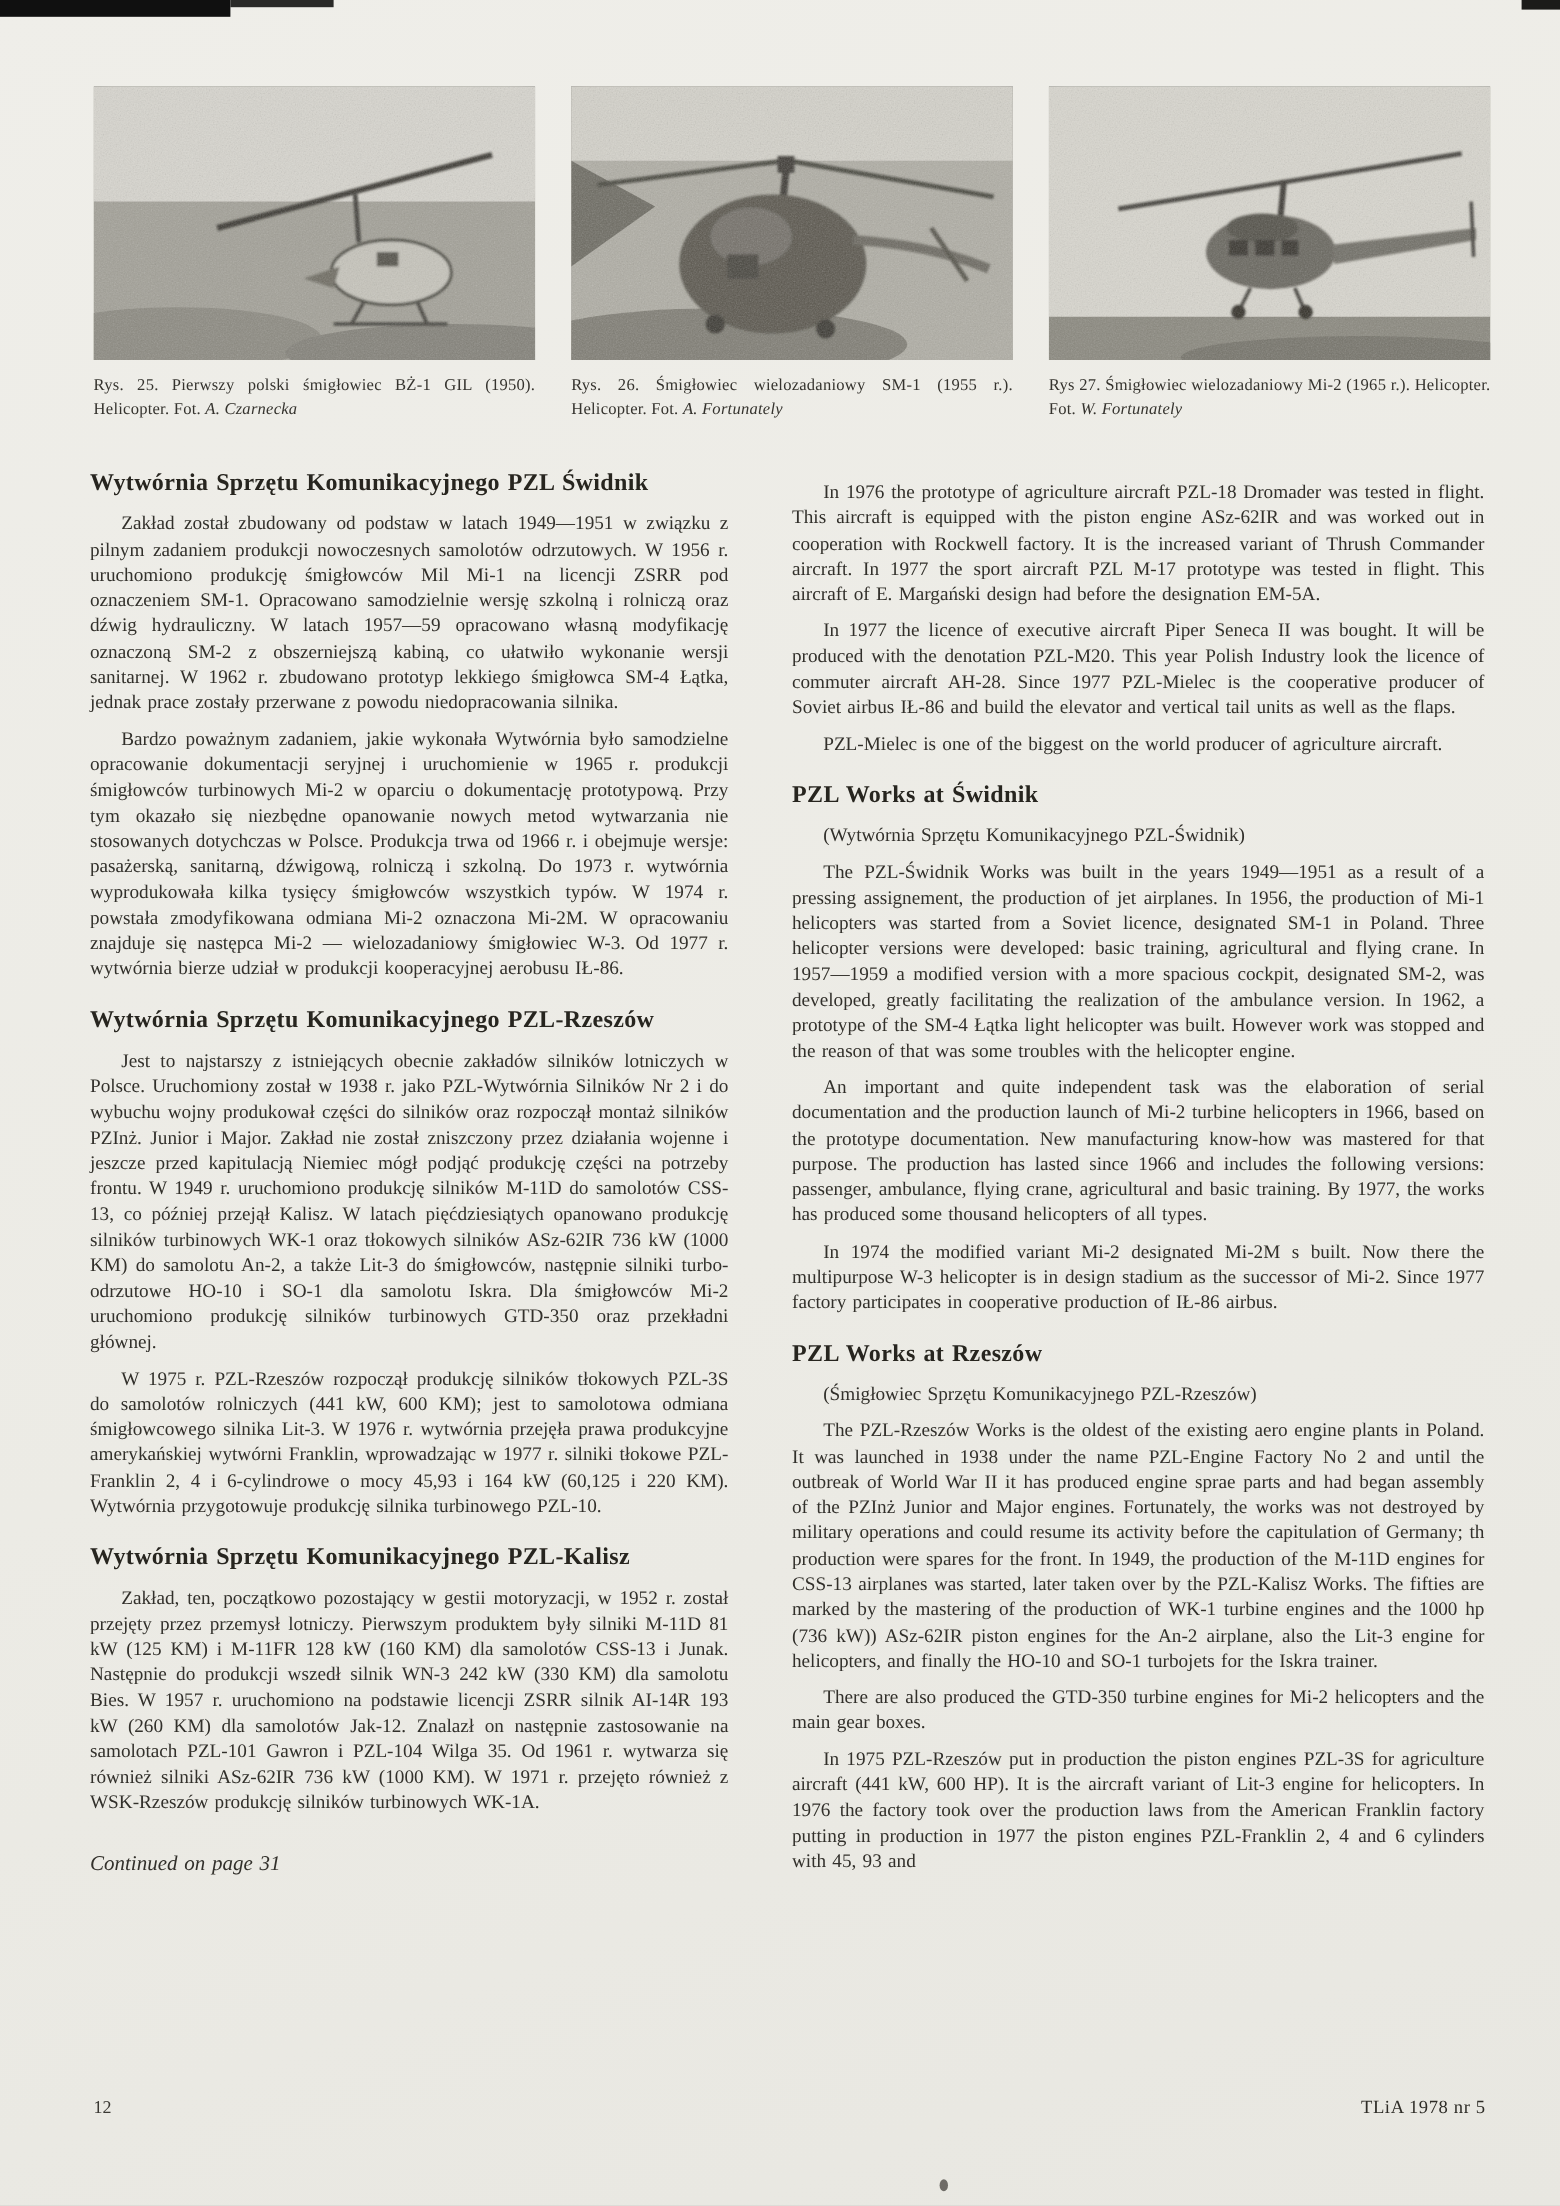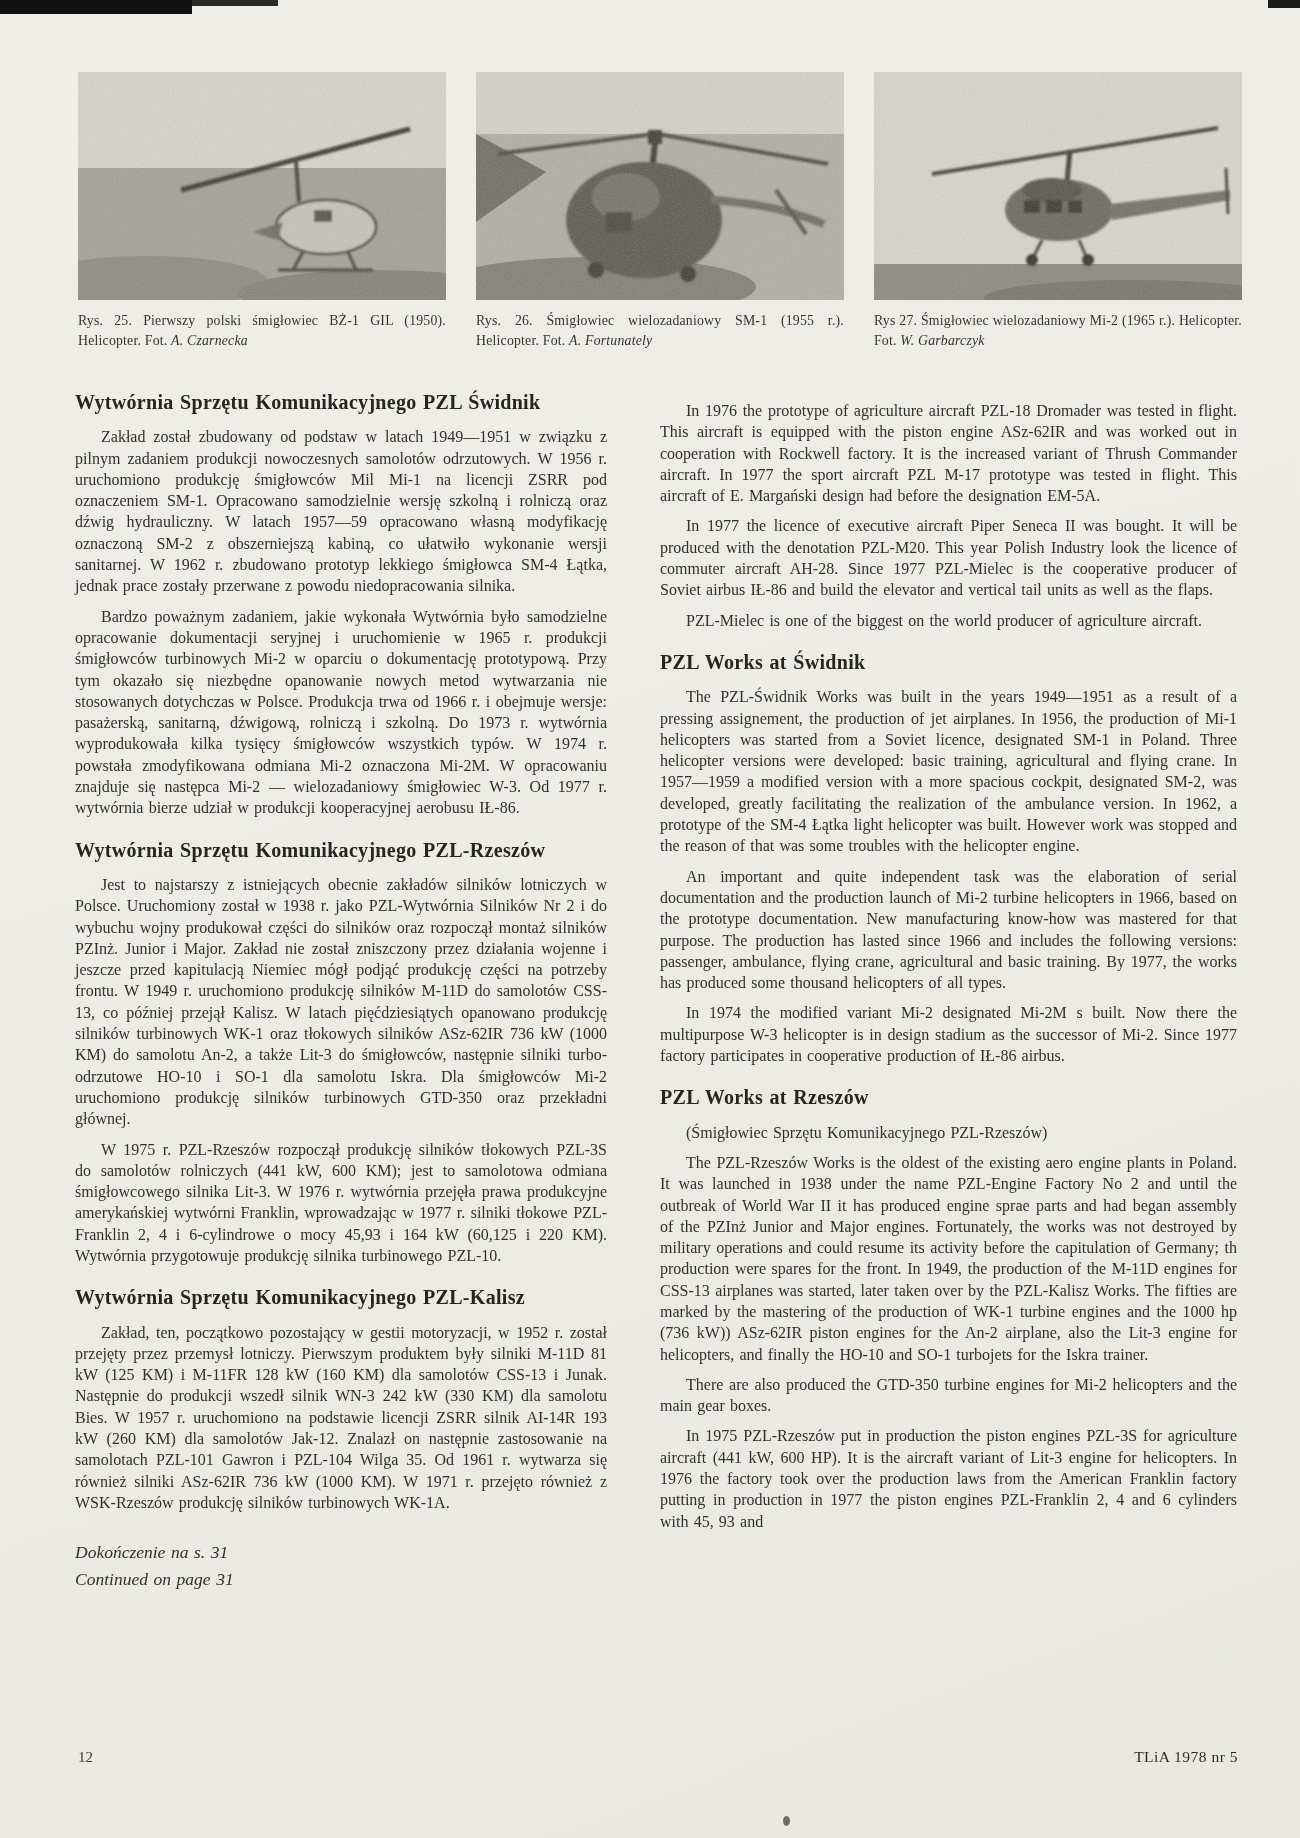--- a/index.html
+++ b/index.html
@@ -166,45 +166,45 @@
             <line x1="168" y1="168" x2="160" y2="184" stroke="#45433d" stroke-width="3"></line>
             <line x1="205" y1="168" x2="212" y2="184" stroke="#45433d" stroke-width="3"></line>
             <circle cx="158" cy="188" r="6" fill="#34322c"></circle>
             <circle cx="214" cy="188" r="6" fill="#34322c"></circle>
           </g>
           <rect width="368" height="228" filter="url(#grain3)" opacity="0.28"></rect>
         </svg>
       </div>
       <div class="caption">
         <span>Rys 27. Śmigłowiec wielozadaniowy Mi-2 (1965 r.). Helicopter. Fot.</span>
-        <span class="credit">W. Garbarczyk</span>
+        <span class="credit">W. Fortunately</span>
       </div>
     </div>
   </div>
 
   <div class="col col-left">
     <h3 class="sec">Wytwórnia Sprzętu Komunikacyjnego PZL Świdnik</h3>
     <p>Zakład został zbudowany od podstaw w latach 1949—1951 w związku z pilnym zadaniem produkcji nowoczesnych samolotów odrzutowych. W 1956 r. uruchomiono produkcję śmigłowców Mil Mi-1 na licencji ZSRR pod oznaczeniem SM-1. Opracowano samodzielnie wersję szkolną i rolniczą oraz dźwig hydrauliczny. W latach 1957—59 opracowano własną modyfikację oznaczoną SM-2 z obszerniejszą kabiną, co ułatwiło wykonanie wersji sanitarnej. W 1962 r. zbudowano prototyp lekkiego śmigłowca SM-4 Łątka, jednak prace zostały przerwane z powodu niedopracowania silnika.</p>
     <p>Bardzo poważnym zadaniem, jakie wykonała Wytwórnia było samodzielne opracowanie dokumentacji seryjnej i uruchomienie w 1965 r. produkcji śmigłowców turbinowych Mi-2 w oparciu o dokumentację prototypową. Przy tym okazało się niezbędne opanowanie nowych metod wytwarzania nie stosowanych dotychczas w Polsce. Produkcja trwa od 1966 r. i obejmuje wersje: pasażerską, sanitarną, dźwigową, rolniczą i szkolną. Do 1973 r. wytwórnia wyprodukowała kilka tysięcy śmigłowców wszystkich typów. W 1974 r. powstała zmodyfikowana odmiana Mi-2 oznaczona Mi-2M. W opracowaniu znajduje się następca Mi-2 — wielozadaniowy śmigłowiec W-3. Od 1977 r. wytwórnia bierze udział w produkcji kooperacyjnej aerobusu IŁ-86.</p>
     <h3 class="sec">Wytwórnia Sprzętu Komunikacyjnego PZL-Rzeszów</h3>
     <p>Jest to najstarszy z istniejących obecnie zakładów silników lotniczych w Polsce. Uruchomiony został w 1938 r. jako PZL-Wytwórnia Silników Nr 2 i do wybuchu wojny produkował części do silników oraz rozpoczął montaż silników PZInż. Junior i Major. Zakład nie został zniszczony przez działania wojenne i jeszcze przed kapitulacją Niemiec mógł podjąć produkcję części na potrzeby frontu. W 1949 r. uruchomiono produkcję silników M-11D do samolotów CSS-13, co później przejął Kalisz. W latach pięćdziesiątych opanowano produkcję silników turbinowych WK-1 oraz tłokowych silników ASz-62IR 736 kW (1000 KM) do samolotu An-2, a także Lit-3 do śmigłowców, następnie silniki turbo-odrzutowe HO-10 i SO-1 dla samolotu Iskra. Dla śmigłowców Mi-2 uruchomiono produkcję silników turbinowych GTD-350 oraz przekładni głównej.</p>
     <p>W 1975 r. PZL-Rzeszów rozpoczął produkcję silników tłokowych PZL-3S do samolotów rolniczych (441 kW, 600 KM); jest to samolotowa odmiana śmigłowcowego silnika Lit-3. W 1976 r. wytwórnia przejęła prawa produkcyjne amerykańskiej wytwórni Franklin, wprowadzając w 1977 r. silniki tłokowe PZL-Franklin 2, 4 i 6-cylindrowe o mocy 45,93 i 164 kW (60,125 i 220 KM). Wytwórnia przygotowuje produkcję silnika turbinowego PZL-10.</p>
     <h3 class="sec">Wytwórnia Sprzętu Komunikacyjnego PZL-Kalisz</h3>
     <p>Zakład, ten, początkowo pozostający w gestii motoryzacji, w 1952 r. został przejęty przez przemysł lotniczy. Pierwszym produktem były silniki M-11D 81 kW (125 KM) i M-11FR 128 kW (160 KM) dla samolotów CSS-13 i Junak. Następnie do produkcji wszedł silnik WN-3 242 kW (330 KM) dla samolotu Bies. W 1957 r. uruchomiono na podstawie licencji ZSRR silnik AI-14R 193 kW (260 KM) dla samolotów Jak-12. Znalazł on następnie zastosowanie na samolotach PZL-101 Gawron i PZL-104 Wilga 35. Od 1961 r. wytwarza się również silniki ASz-62IR 736 kW (1000 KM). W 1971 r. przejęto również z WSK-Rzeszów produkcję silników turbinowych WK-1A.</p>
     <div class="continued">
-      <div>Dokończenie na s. 31</div>
       <div>Continued on page 31</div>
     </div>
   </div>
 
   <div class="col col-right">
     <p>In 1976 the prototype of agriculture aircraft PZL-18 Dromader was tested in flight. This aircraft is equipped with the piston engine ASz-62IR and was worked out in cooperation with Rockwell factory. It is the increased variant of Thrush Commander aircraft. In 1977 the sport aircraft PZL M-17 prototype was tested in flight. This aircraft of E. Margański design had before the designation EM-5A.</p>
     <p>In 1977 the licence of executive aircraft Piper Seneca II was bought. It will be produced with the denotation PZL-M20. This year Polish Industry look the licence of commuter aircraft AH-28. Since 1977 PZL-Mielec is the cooperative producer of Soviet airbus IŁ-86 and build the elevator and vertical tail units as well as the flaps.</p>
     <p>PZL-Mielec is one of the biggest on the world producer of agriculture aircraft.</p>
     <h3 class="sec">PZL Works at Świdnik</h3>
+    <p class="subhead">(Wytwórnia Sprzętu Komunikacyjnego PZL-Świdnik)</p>
     <p>The PZL-Świdnik Works was built in the years 1949—1951 as a result of a pressing assignement, the production of jet airplanes. In 1956, the production of Mi-1 helicopters was started from a Soviet licence, designated SM-1 in Poland. Three helicopter versions were developed: basic training, agricultural and flying crane. In 1957—1959 a modified version with a more spacious cockpit, designated SM-2, was developed, greatly facilitating the realization of the ambulance version. In 1962, a prototype of the SM-4 Łątka light helicopter was built. However work was stopped and the reason of that was some troubles with the helicopter engine.</p>
     <p>An important and quite independent task was the elaboration of serial documentation and the production launch of Mi-2 turbine helicopters in 1966, based on the prototype documentation. New manufacturing know-how was mastered for that purpose. The production has lasted since 1966 and includes the following versions: passenger, ambulance, flying crane, agricultural and basic training. By 1977, the works has produced some thousand helicopters of all types.</p>
     <p>In 1974 the modified variant Mi-2 designated Mi-2M s built. Now there the multipurpose W-3 helicopter is in design stadium as the successor of Mi-2. Since 1977 factory participates in cooperative production of IŁ-86 airbus.</p>
     <h3 class="sec">PZL Works at Rzeszów</h3>
     <p class="subhead">(Śmigłowiec Sprzętu Komunikacyjnego PZL-Rzeszów)</p>
     <p>The PZL-Rzeszów Works is the oldest of the existing aero engine plants in Poland. It was launched in 1938 under the name PZL-Engine Factory No 2 and until the outbreak of World War II it has produced engine sprae parts and had began assembly of the PZInż Junior and Major engines. Fortunately, the works was not destroyed by military operations and could resume its activity before the capitulation of Germany; th production were spares for the front. In 1949, the production of the M-11D engines for CSS-13 airplanes was started, later taken over by the PZL-Kalisz Works. The fifties are marked by the mastering of the production of WK-1 turbine engines and the 1000 hp (736 kW)) ASz-62IR piston engines for the An-2 airplane, also the Lit-3 engine for helicopters, and finally the HO-10 and SO-1 turbojets for the Iskra trainer.</p>
     <p>There are also produced the GTD-350 turbine engines for Mi-2 helicopters and the main gear boxes.</p>
     <p>In 1975 PZL-Rzeszów put in production the piston engines PZL-3S for agriculture aircraft (441 kW, 600 HP). It is the aircraft variant of Lit-3 engine for helicopters. In 1976 the factory took over the production laws from the American Franklin factory putting in production in 1977 the piston engines PZL-Franklin 2, 4 and 6 cylinders with 45, 93 and</p>
   </div>
 

